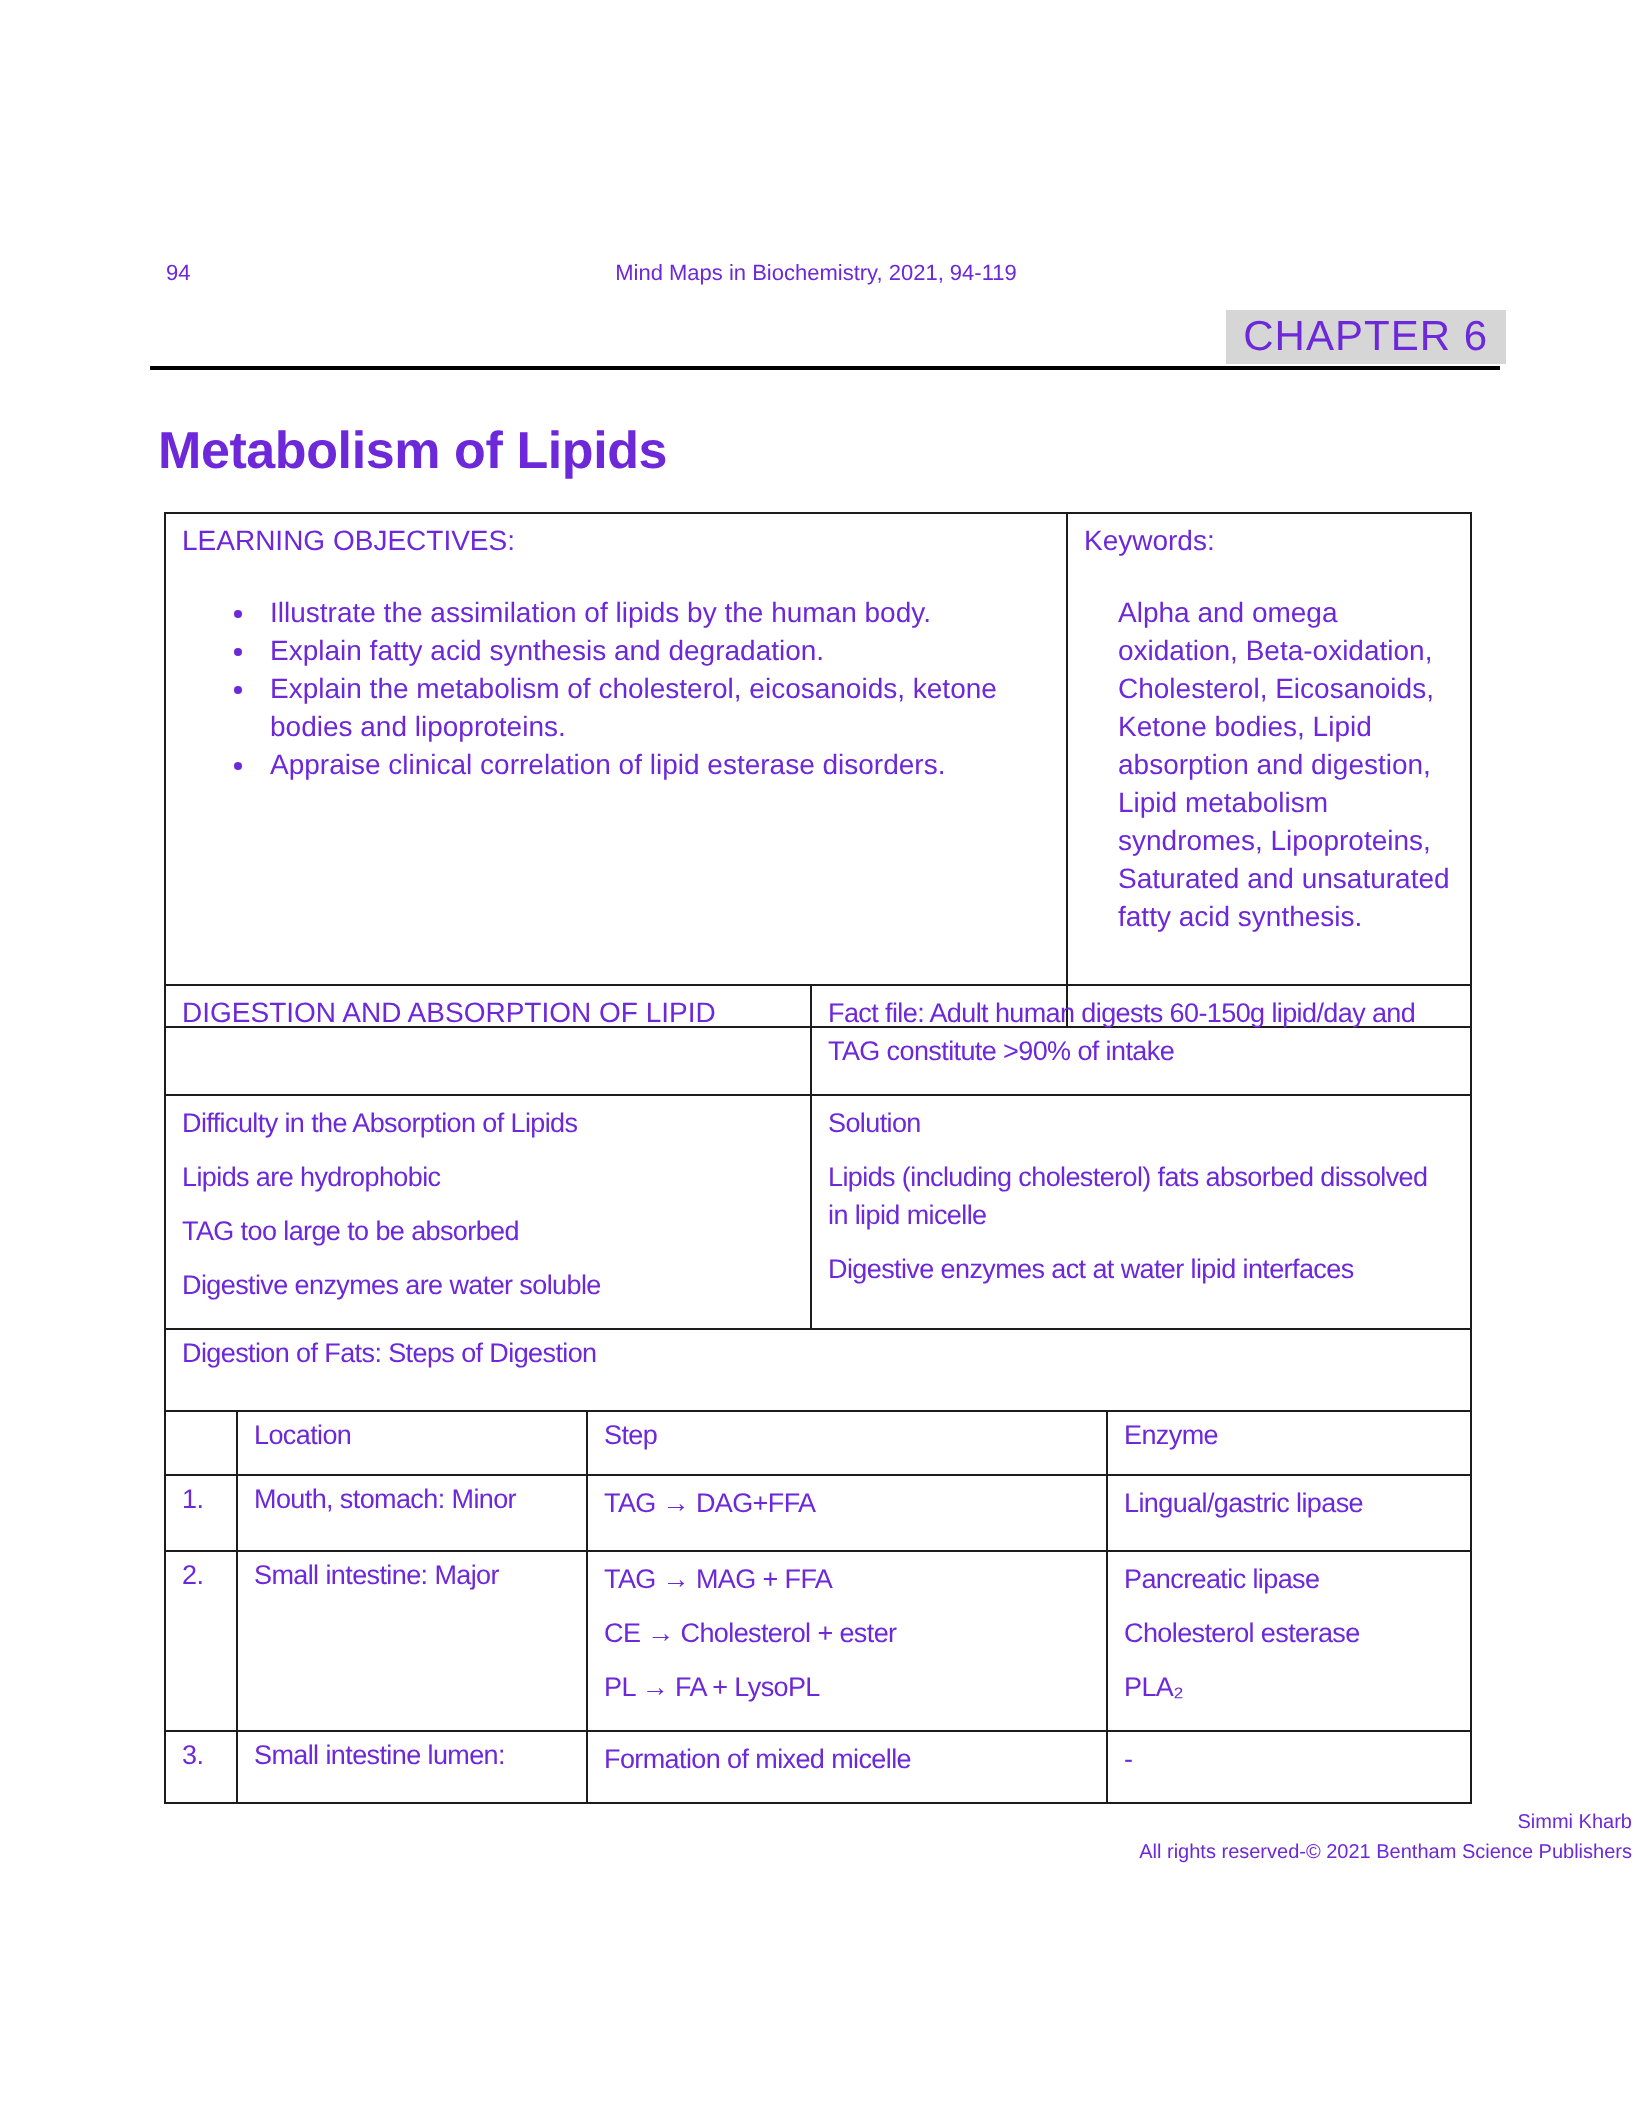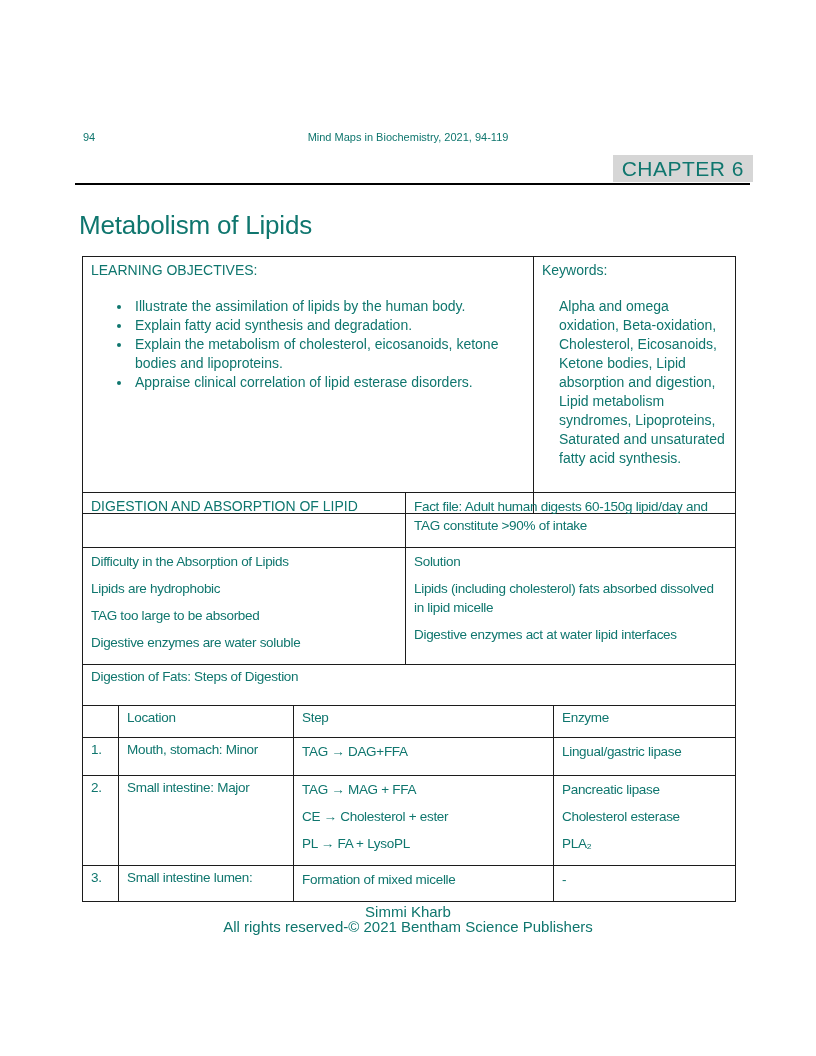--- a/index.html
+++ b/index.html
@@ -4,21 +4,21 @@
 <style>
   * { box-sizing: border-box; }
   html, body { margin: 0; padding: 0; background: #e8e8e8; }
   .page {
     position: relative;
     width: 816px;
     height: 1056px;
     margin: 0 auto;
     background: #ffffff;
     font-family: "Liberation Sans", "DejaVu Sans", sans-serif;
-    color: #0f766e;
+    color: #6d28d9;
     overflow: hidden;
   }
 
   
   .run-left {
     position: absolute; left: 83px; top: 131px;
     font-size: 11px; line-height: 13px;
   }
   .run-center {
     position: absolute; left: 0; right: 0; top: 131px;
@@ -31,21 +31,21 @@
     padding: 0 9px;
     letter-spacing: 0.5px;
   }
   .header-rule {
     position: absolute; left: 75px; top: 183px;
     width: 675px; height: 2px; background: #000;
   }
 
   .page-title {
     position: absolute; left: 79px; top: 209px;
-    margin: 0; font-size: 26px; font-weight: 400; line-height: 32px;
+    margin: 0; font-size: 26px; font-weight: 700; line-height: 32px;
     letter-spacing: -0.2px;
   }
 
   table { border-collapse: collapse; table-layout: fixed; }
   td {
     border: 1.5px solid #1c1c1c;
     vertical-align: top;
     padding: 4px 8px;
   }
 
@@ -77,21 +77,21 @@
   .row-diff td    { height: 110px; margin-left: 24px; }
   .row-steps td   { height: 41px; }
   .row-chead td   { height: 32px; }
   .row-1 td       { height: 38px; }
   .row-2 td       { height: 83px; }
   .row-3 td       { height: 36px; }
 
   
   .footer {
     position: absolute; left: 0; right: 0; top: 904px;
-    text-align: center; font-size: 15px; line-height: 15px;
+    text-align: right; font-size: 10px; line-height: 15px;
   }
 </style>
 </head>
 <body>
 
 <div class="page">
 
   <div class="run-left">94</div>
   <div class="run-center">Mind Maps in Biochemistry, 2021, 94-119</div>
   <div class="chapter-badge">CHAPTER 6</div>

